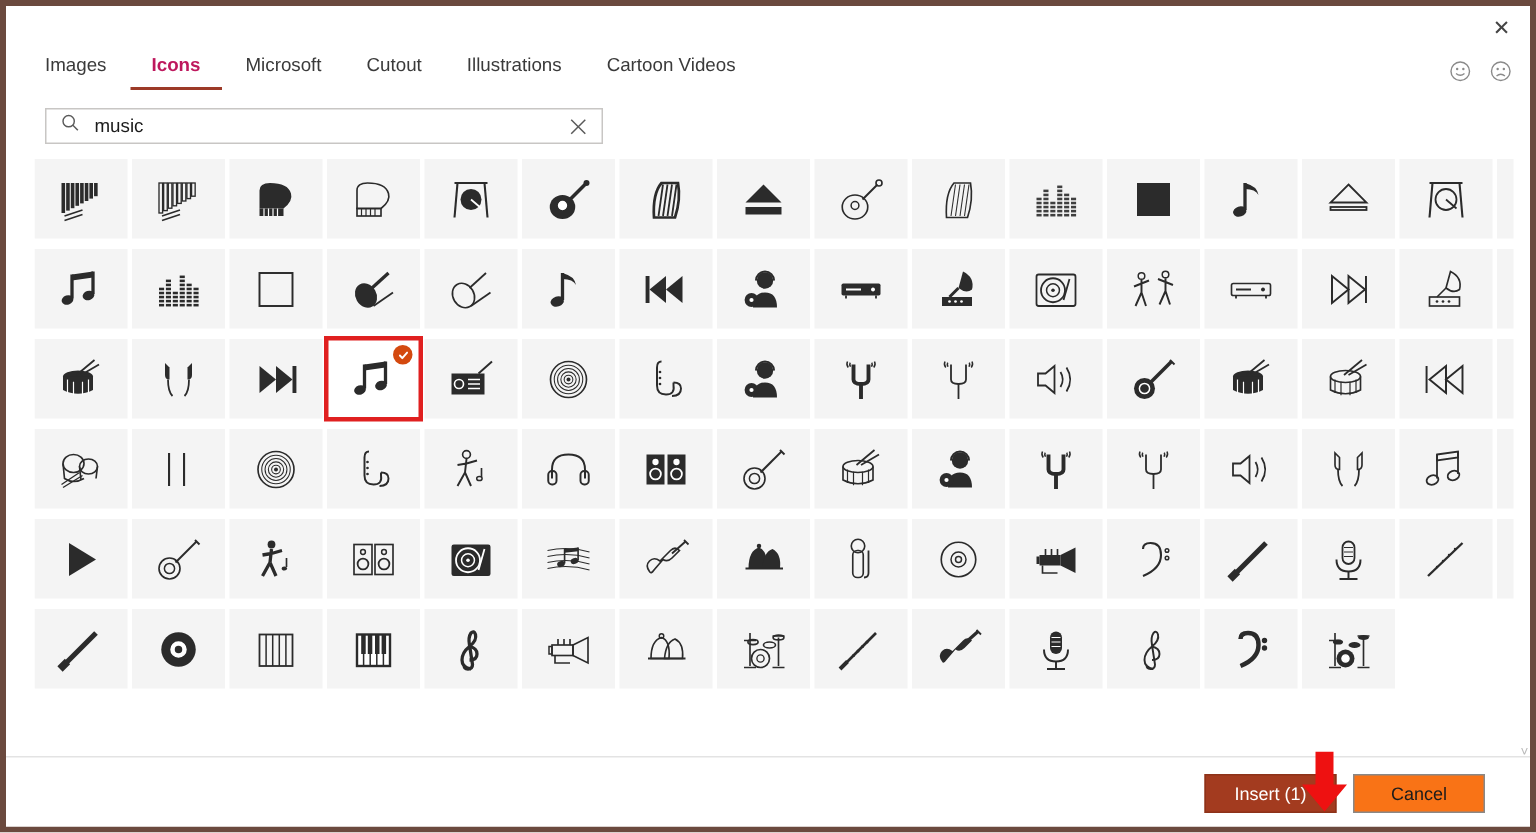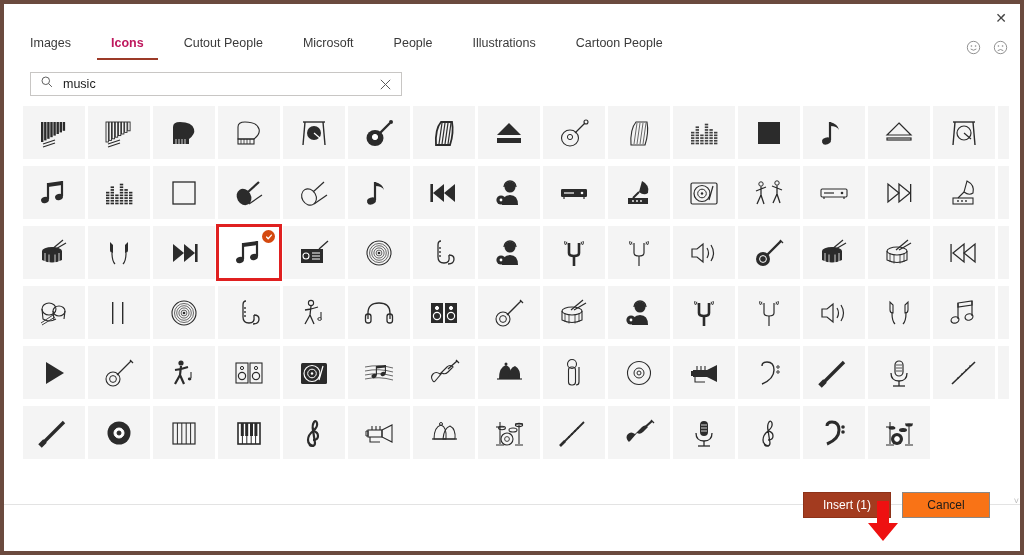--- a/index.html
+++ b/index.html
@@ -31,21 +31,21 @@
     position: absolute; right: 6px; top: 2px;
     width: 26px; height: 24px;
     display: flex; align-items: center; justify-content: center;
     color: #444; font-size: 14px; cursor: pointer;
     background: transparent; border: none;
     font-family: "Liberation Sans", sans-serif;
   }
 
   .tabs {
     position: absolute; left: 26px; top: 32px;
-    display: flex; align-items: flex-end; gap: 12px;
+    display: flex; align-items: flex-end; gap: 2px;
   }
   .tab {
     font-size: 12.5px; color: #3a3a3a;
     padding: 0 14px 7px 14px;
     cursor: pointer; white-space: nowrap;
     border-bottom: 2.5px solid transparent;
     line-height: 15px;
   }
   .tab:first-child { padding-left: 0; }
   .tab.active { color: #be185d; font-weight: bold; border-bottom-color: #9c3a28; }
@@ -114,21 +114,21 @@
   
   .divider {
     position: absolute; left: 0; right: 0; top: 500px;
     height: 1px; background: #e3e3e3;
   }
   .footer-note {
     position: absolute; left: 36px; top: 524px;
     font-size: 11px; color: #3d3d3d; line-height: 14px;
   }
   .footer-btns {
-    position: absolute; right: 30px; top: 488px;
+    position: absolute; right: 30px; top: 512px;
     display: flex; gap: 11px; align-items: center;
   }
   .btn {
     height: 26px; min-width: 88px;
     font-size: 12px; font-family: "Liberation Sans", sans-serif;
     display: inline-flex; align-items: center; justify-content: center;
     cursor: pointer;
   }
   .btn-primary {
     background: #a33b1f; color: #fff;
@@ -155,25 +155,24 @@
 
 <div id="app">
   <div class="inner">
 
     <div class="topbar">
       <button class="close-btn">✕</button>
 
       <div class="tabs">
           <div class="tab">Images</div>
           <div class="tab active">Icons</div>
-          <div class="tab">Cutout People</div>
           <div class="tab">Microsoft</div>
-          <div class="tab">People</div>
+          <div class="tab">Cutout</div>
           <div class="tab">Illustrations</div>
-          <div class="tab">Cartoon People</div>
+          <div class="tab">Cartoon Videos</div>
         </div>
 
       <div class="feedback">
         <span>
           <svg class="face" viewBox="0 0 16 16">
             <circle cx="8" cy="8" r="6.6" fill="none" stroke="#8a8a8a" stroke-width="1"></circle>
             <circle cx="5.8" cy="6.4" r="0.85" fill="#8a8a8a"></circle>
             <circle cx="10.2" cy="6.4" r="0.85" fill="#8a8a8a"></circle>
             <path d="M5 9.6 Q8 12.2 11 9.6" fill="none" stroke="#8a8a8a" stroke-width="1"></path>
           </svg>

